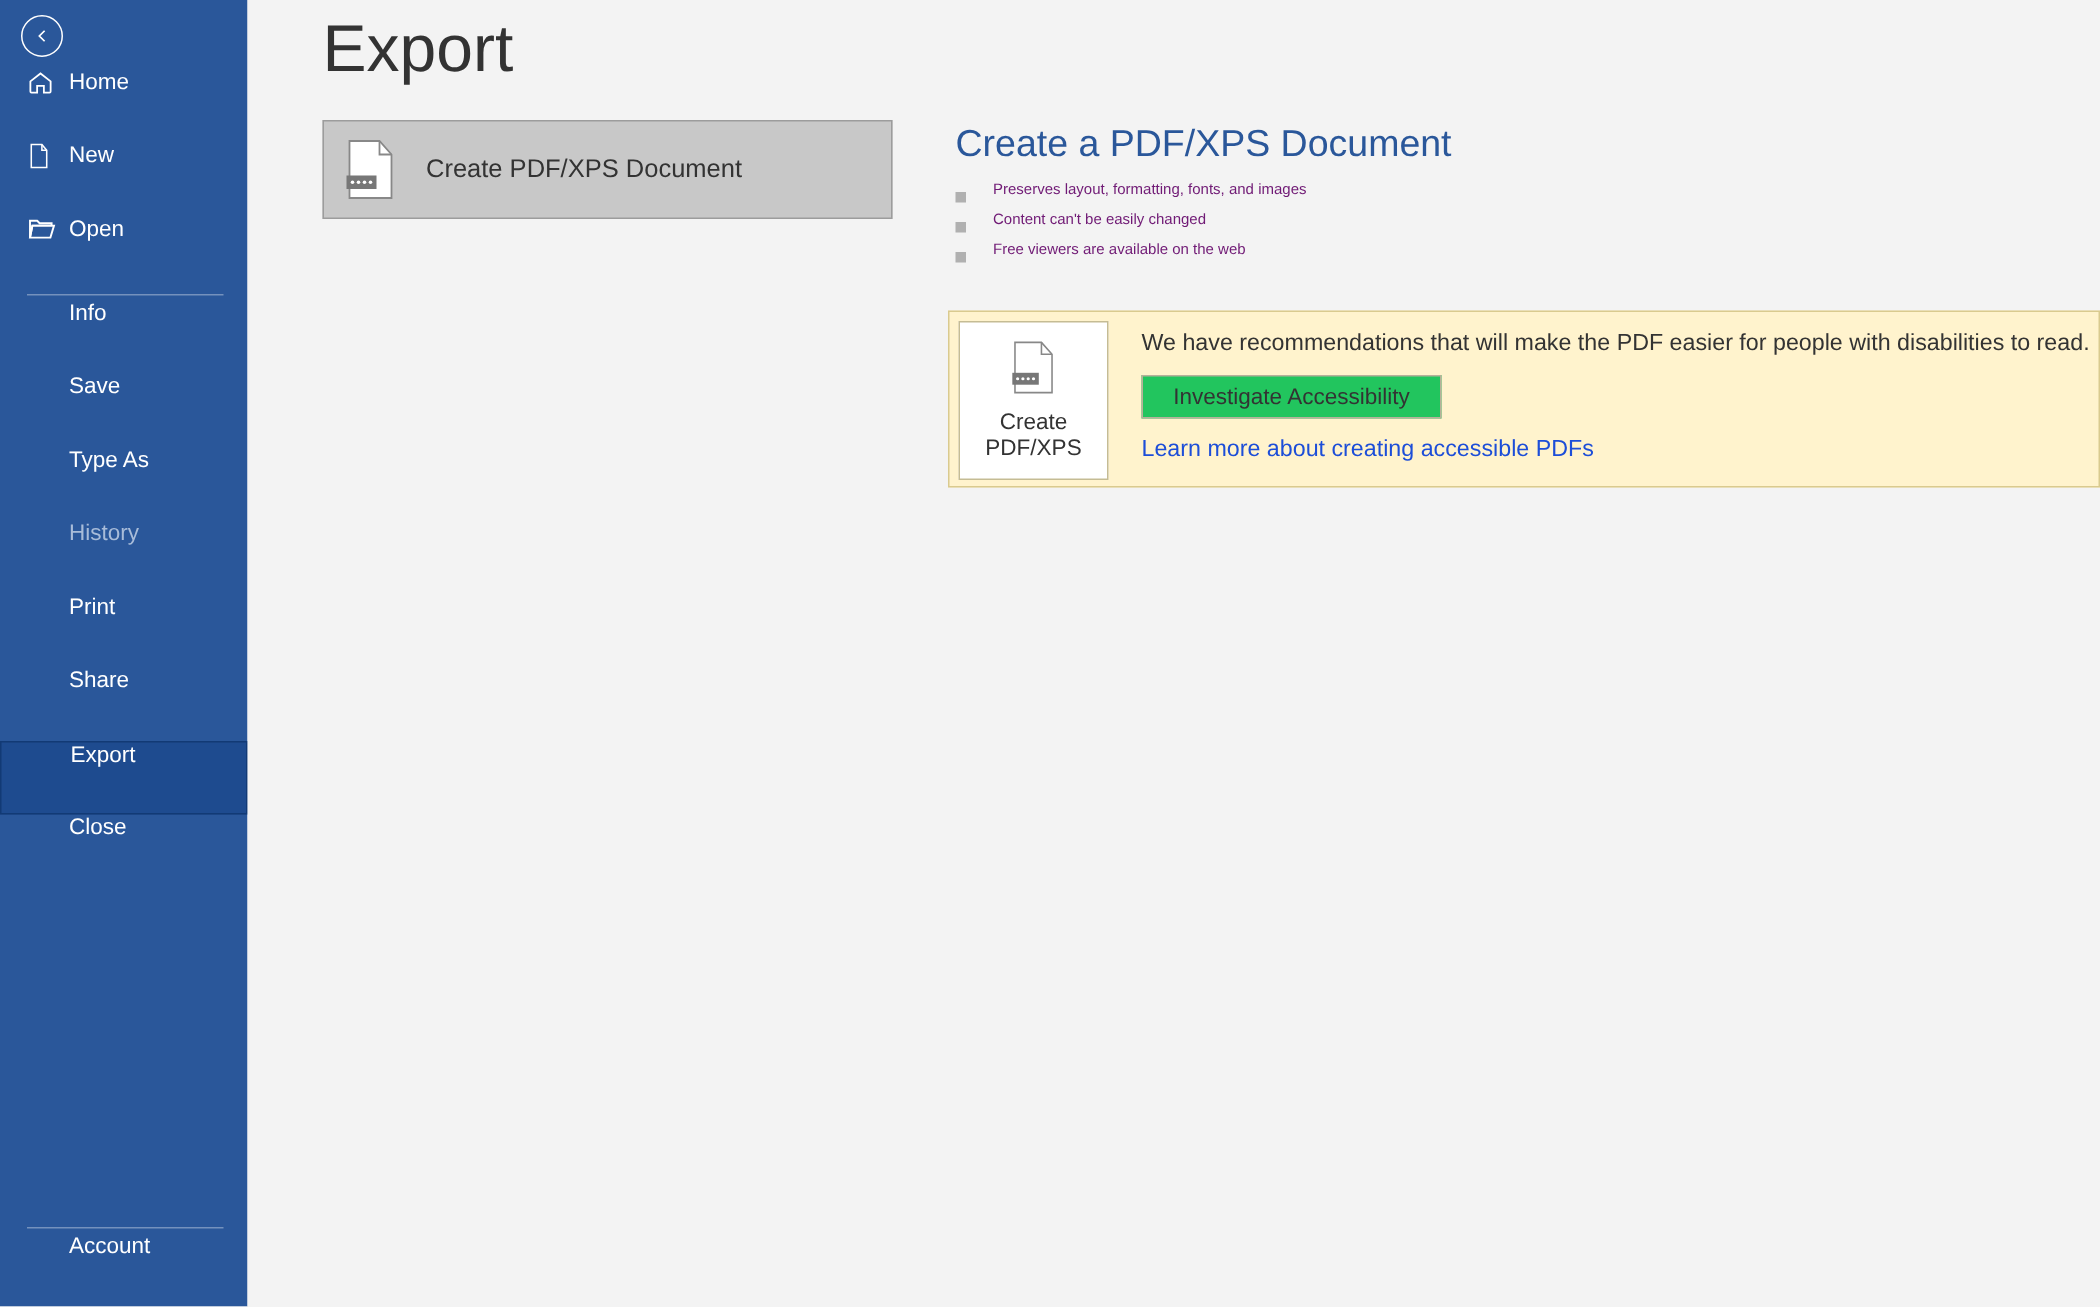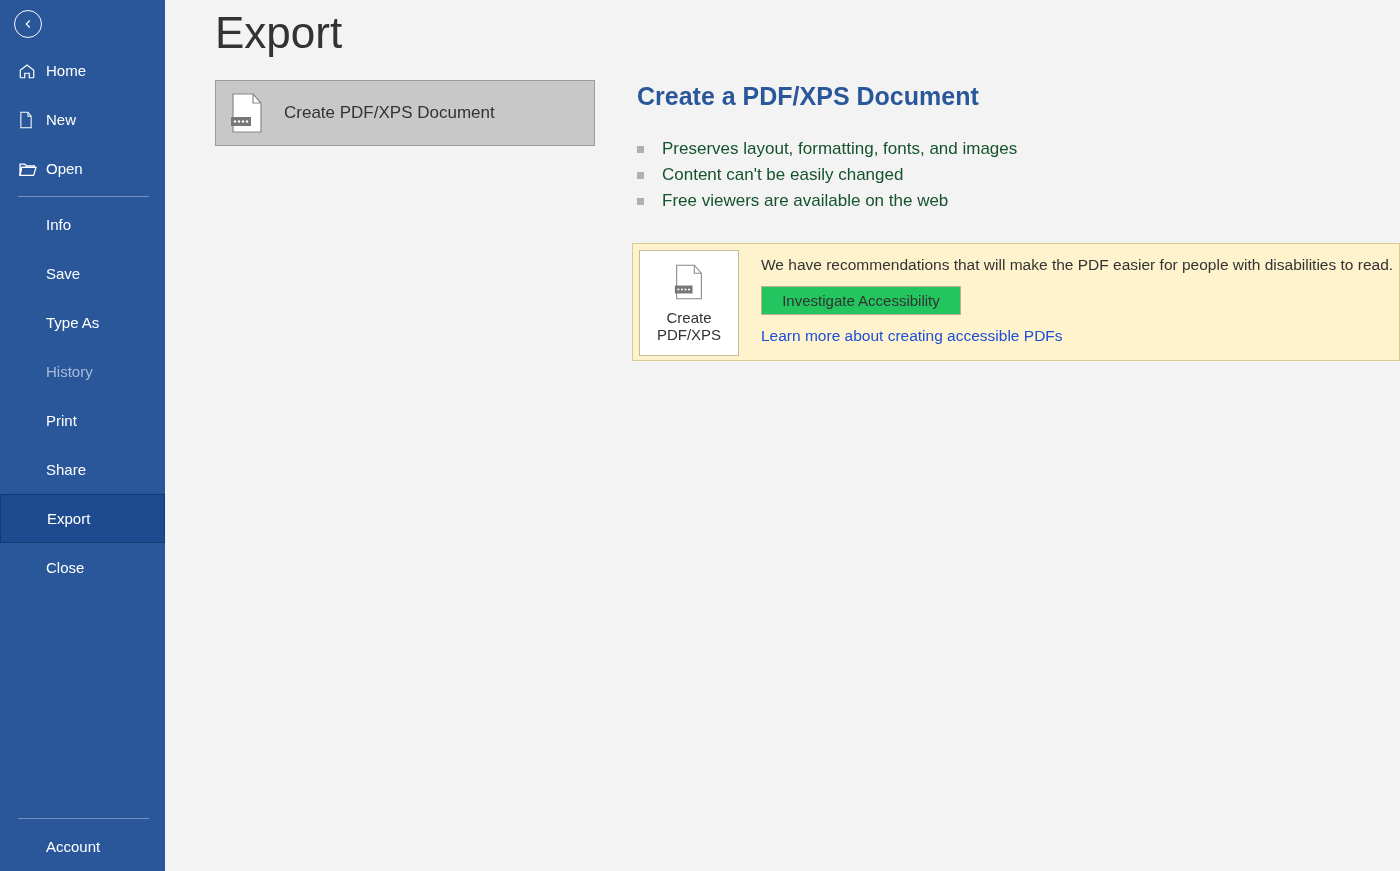--- a/index.html
+++ b/index.html
@@ -27,21 +27,21 @@
     border: 1.5px solid #fff;
     border-radius: 50%;
     margin: 10px 0 8px 14px;
     display: flex;
     align-items: center;
     justify-content: center;
     cursor: pointer;
   }
   .nav-item {
     display: flex;
-    align-items: center;
+    align-items: flex-start;
     height: 49px;
     padding-left: 18px;
     cursor: pointer;
     color: #fff;
   }
   .nav-item.disabled { color: #a8bcd9; cursor: default; }
   .nav-item .icon { width: 22px; display:flex; align-items:center; justify-content:flex-start; margin-right: 6px; }
   .nav-item.no-icon { padding-left: 46px; }
   .nav-divider {
     height: 1px;
@@ -91,32 +91,32 @@
   }
   .option-item .opt-label {
     font-size: 17px;
     color: #333;
   }
   
   .detail-col { flex:1; padding-top: 2px; }
   .detail-title {
     font-size: 25px;
     color: #2a579a;
-    font-weight: 700;
-    margin-bottom: 28px;
+    font-weight: 400;
+    margin-bottom: 10px;
   }
   .detail-list {
     list-style: none;
     margin-bottom: 32px;
   }
   .detail-list li {
     display: flex;
     align-items: flex-start;
-    font-size: 17px;
-    color: #14532d;
+    font-size: 10px;
+    color: #701a75;
     margin-bottom: 6px;
   }
   .detail-list li::before {
     content: "";
     width: 7px; height: 7px;
     background: #b0b0b0;
     margin: 7px 18px 0 0;
     flex-shrink: 0;
   }
   

